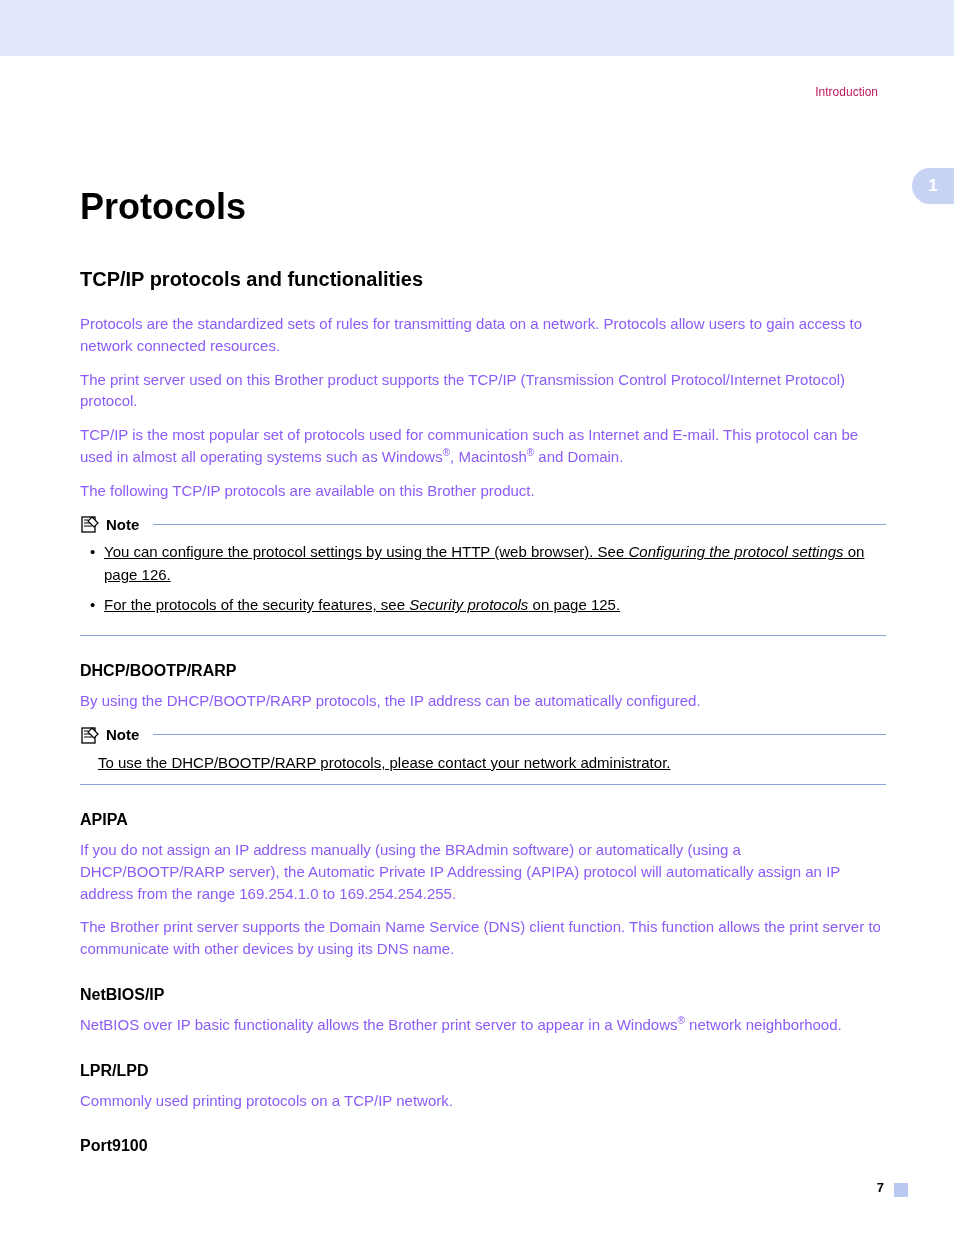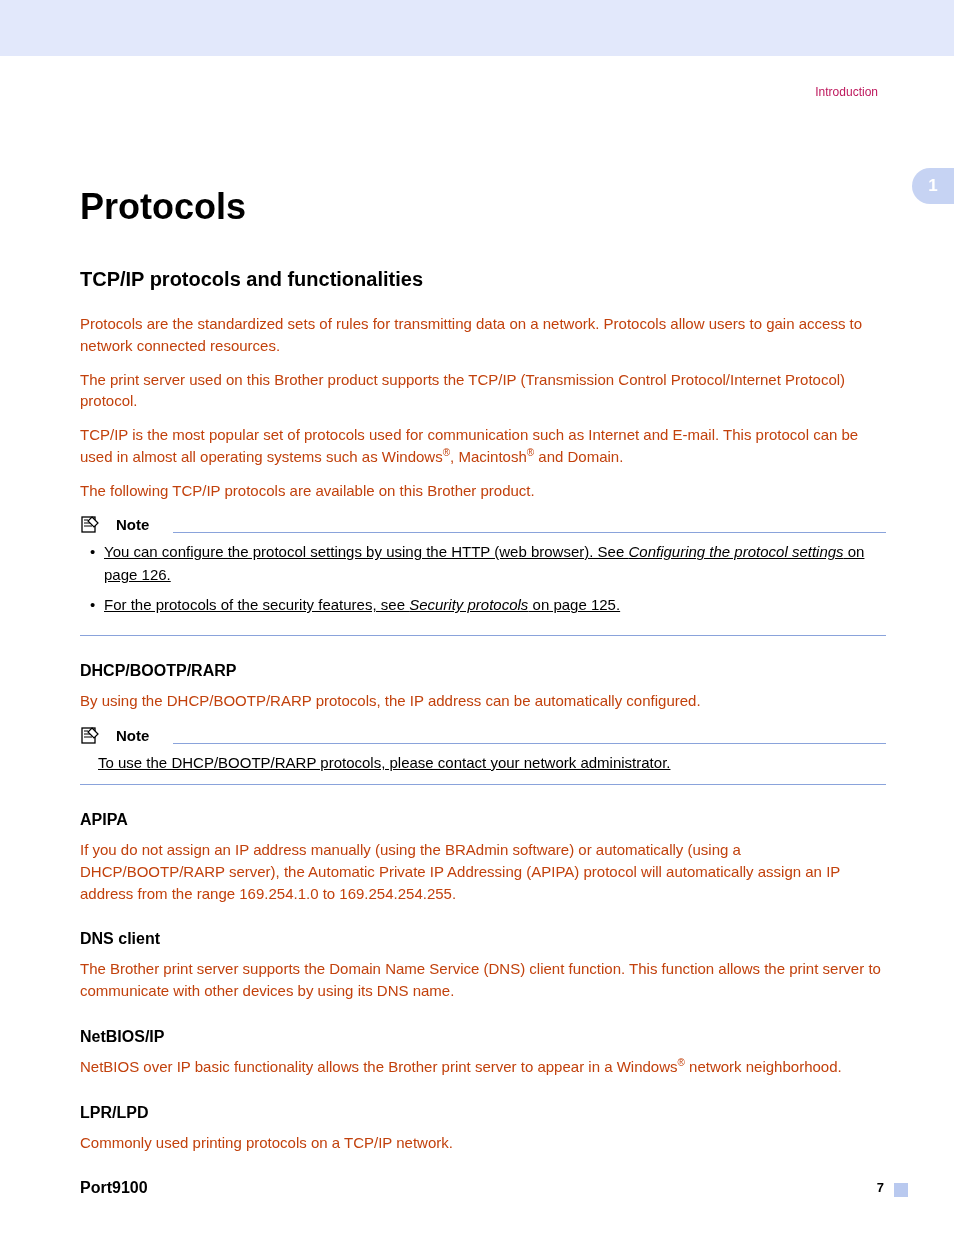--- a/index.html
+++ b/index.html
@@ -57,31 +57,31 @@
   h3 {
     font-size: 16px;
     font-weight: bold;
     margin-top: 26px;
     margin-bottom: 10px;
   }
   p {
     font-size: 15px;
     line-height: 1.45;
     margin-bottom: 12px;
-    color: #c2410c;
+    color: #8b5cf6;
   }
   sup { font-size: 10px; vertical-align: super; }
   .note-block {
     margin-top: 14px;
     margin-bottom: 10px;
   }
   .note-header {
     display: flex;
-    align-items: flex-end;
-    gap: 16px;
+    align-items: center;
+    gap: 6px;
     margin-bottom: 8px;
   }
   .note-label {
     font-weight: bold;
     font-size: 15px;
   }
   .note-line {
     flex: 1;
     height: 1px;
     background: #8aa3db;
@@ -181,21 +181,20 @@
       <div class="note-line"></div>
     </div>
     <div class="note-body">
       <div class="single">To use the DHCP/BOOTP/RARP protocols, please contact your network administrator.</div>
     </div>
   </div>
 
   <h3>APIPA</h3>
   <p>If you do not assign an IP address manually (using the BRAdmin software) or automatically (using a DHCP/BOOTP/RARP server), the Automatic Private IP Addressing (APIPA) protocol will automatically assign an IP address from the range 169.254.1.0 to 169.254.254.255.</p>
 
-  <h3>DNS client</h3>
   <p>The Brother print server supports the Domain Name Service (DNS) client function. This function allows the print server to communicate with other devices by using its DNS name.</p>
 
   <h3>NetBIOS/IP</h3>
   <p>
     <span>NetBIOS over IP basic functionality allows the Brother print server to appear in a Windows</span><sup>®</sup><span> network neighborhood.</span>
   </p>
 
   <h3>LPR/LPD</h3>
   <p>Commonly used printing protocols on a TCP/IP network.</p>
 

